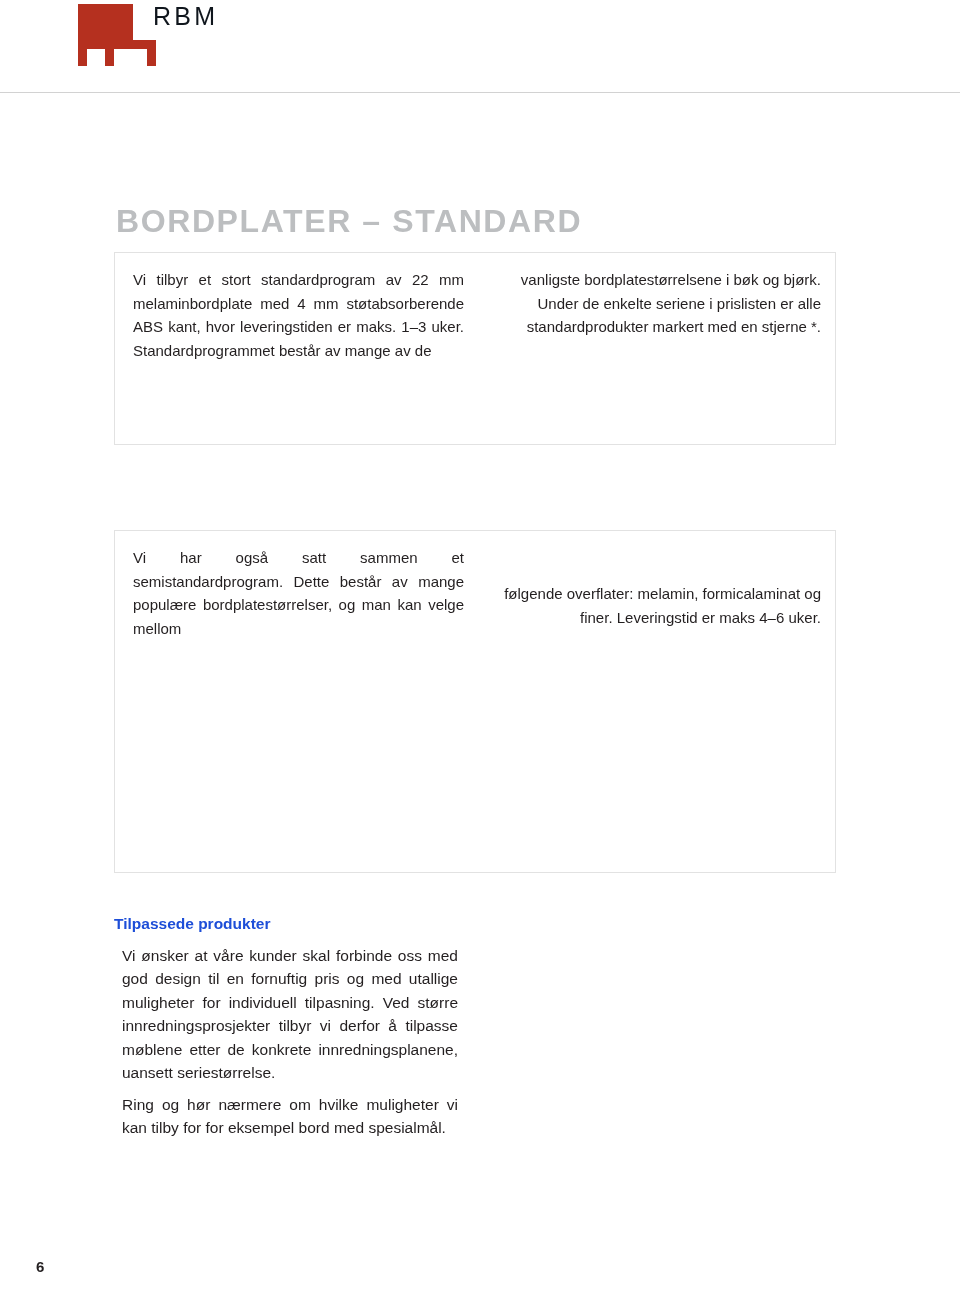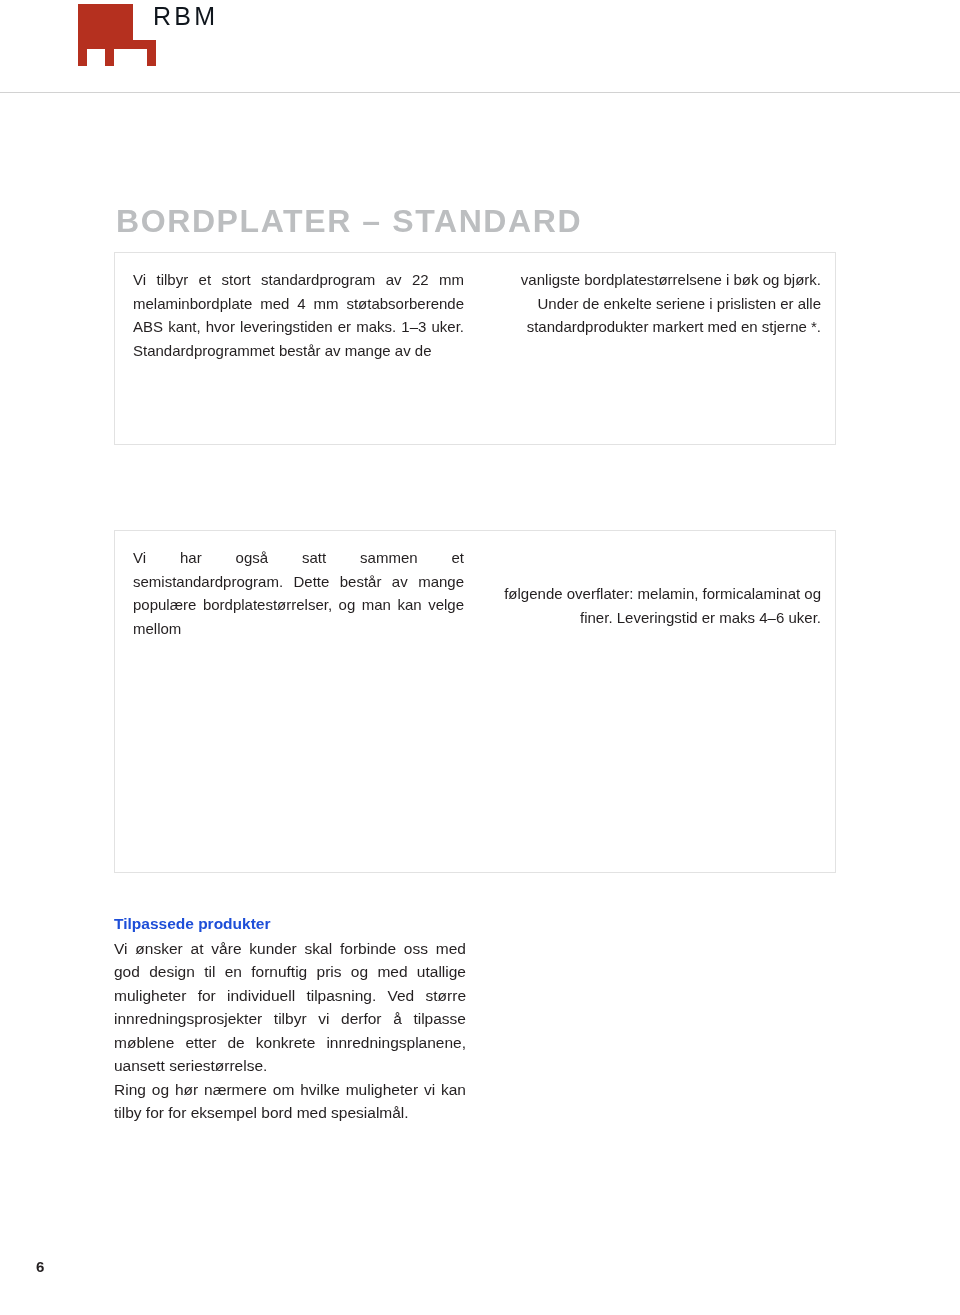--- a/index.html
+++ b/index.html
@@ -29,21 +29,21 @@
             text-align:justify;font-weight:400;}
   .body-col.noj{text-align:right;}
   #std-col-left{left:133px;top:268px;width:331px;}
   #std-col-right{left:487px;top:268px;width:334px;}
   #semi-col-left{left:133px;top:546px;width:331px;}
   #semi-col-right{left:487px;top:546px;width:334px;margin-top:36px;}
 
   
   #custom-block{position:absolute;left:114px;top:912px;width:352px;}
   #custom-title{font-size:15.5px;font-weight:700;color:#1d4ed8;margin:0 0 1px 0;line-height:23.5px;}
-  #custom-p1,#custom-p2{font-size:15.5px;line-height:23.5px;color:#231f20;text-align:justify;margin:0;}
+  #custom-p1,#custom-p2{font-size:15.5px;line-height:23.5px;color:#231f20;text-align:justify;margin:8px;}
 
   #page-number{position:absolute;left:36px;top:1258px;font-size:15px;font-weight:700;color:#231f20;}
 </style>
 </head>
 <body>
 
 <div class="page">
 
   <svg id="logo-mark" viewBox="0 0 88 70" xmlns="http://www.w3.org/2000/svg">
     <path fill="#b5301f" d="M4 4 h55 v36 h23 v26 h-9 V49 H40 v17 h-9 V49 H13 v17 H4 Z M13 13 h37 v23 H13 Z"></path>

